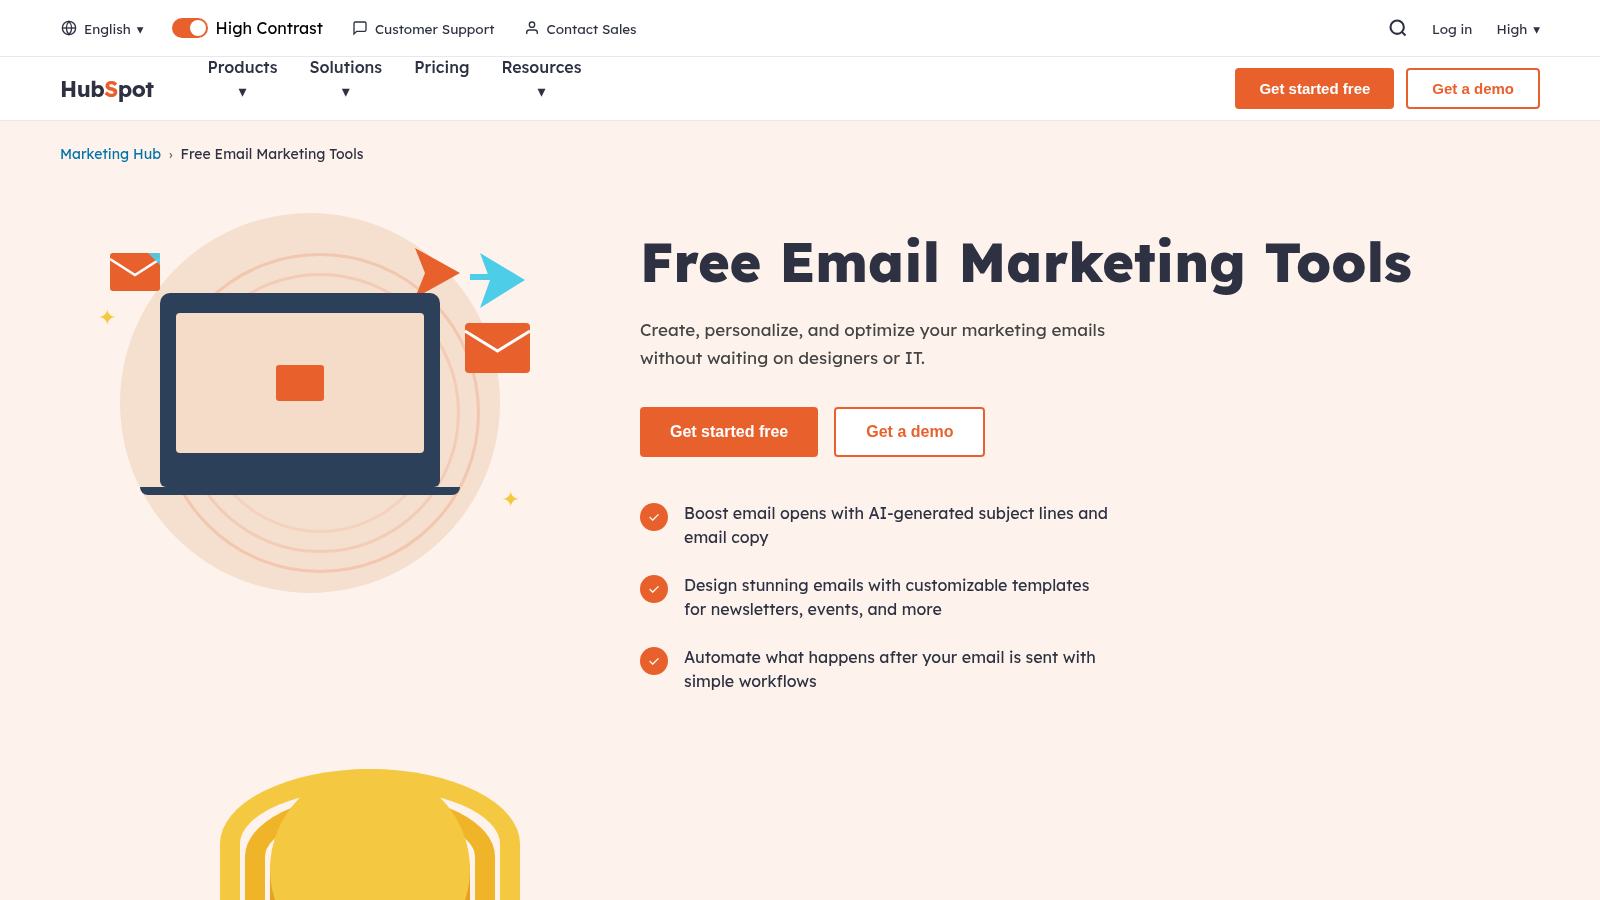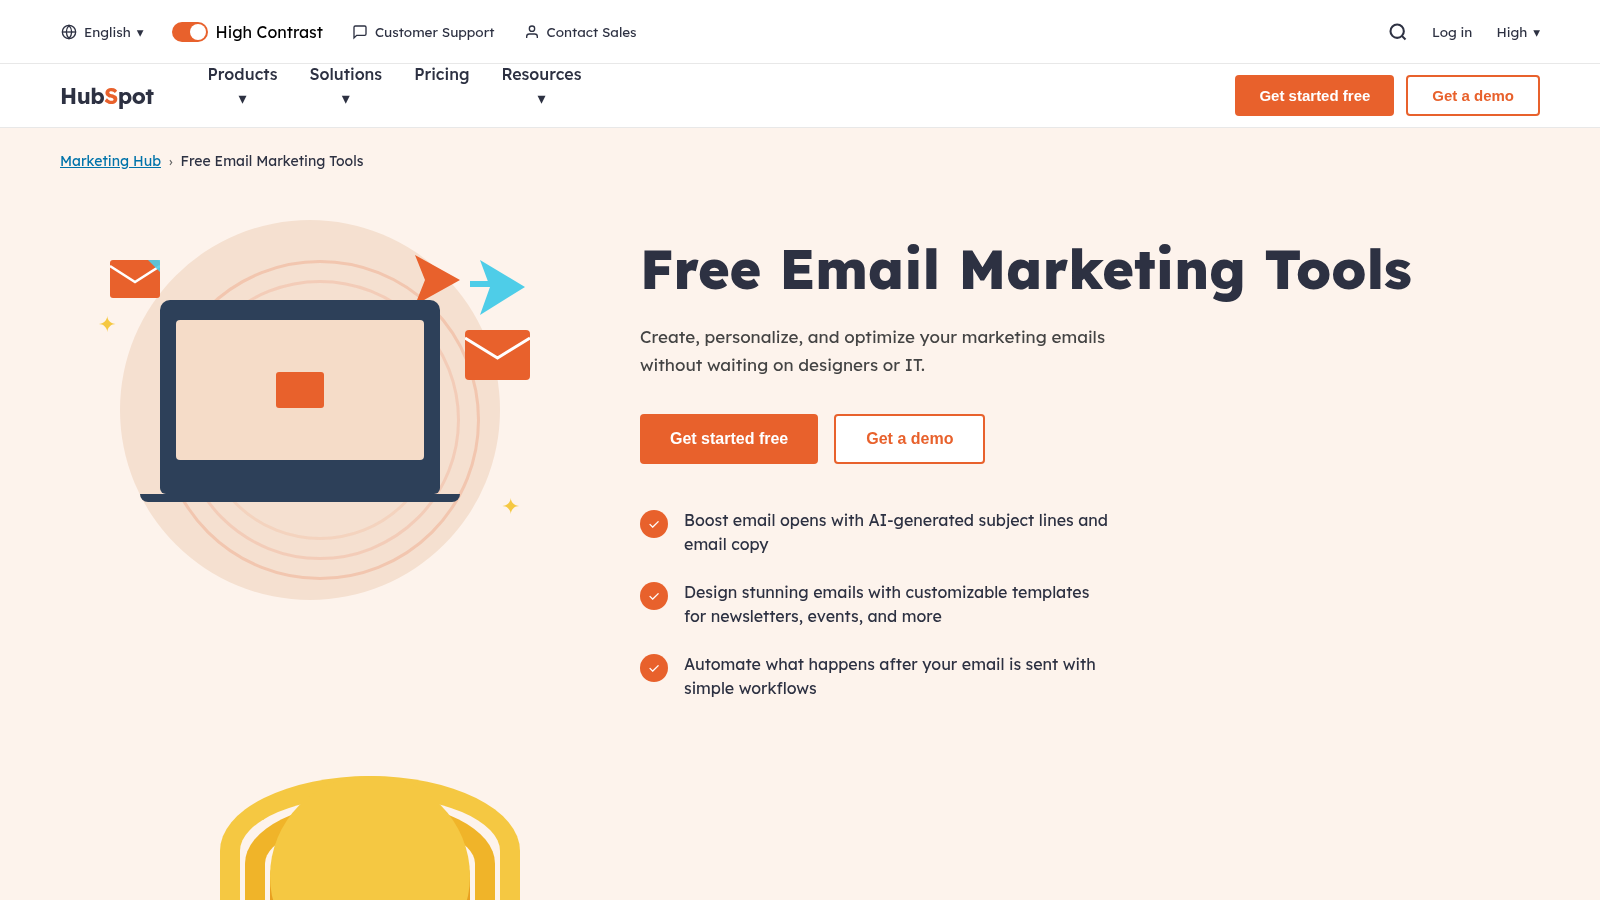--- a/index.html
+++ b/index.html
@@ -6,21 +6,21 @@
     body { font-family: 'Lexend', 'Inter', Arial, sans-serif; background: #fff; width: 1600px; min-height: 900px; overflow-x: hidden; }
 
     
     .utility-bar {
       background: #fff;
       border-bottom: 1px solid #e8e8e8;
       display: flex;
       align-items: center;
       justify-content: space-between;
       padding: 0 60px;
-      height: 64px;
+      height: 57px;
     }
     .utility-bar-left {
       display: flex;
       align-items: center;
       gap: 28px;
     }
     .utility-item {
       display: flex;
       align-items: center;
       gap: 6px;
@@ -155,21 +155,20 @@
     
     .breadcrumb {
       display: flex;
       align-items: center;
       gap: 8px;
       padding: 24px 60px 0;
       font-size: 14px;
     }
     .breadcrumb-link {
       color: #0073aa;
-      text-decoration: underline;
       cursor: pointer;
     }
     .breadcrumb-sep {
       color: #666;
       font-size: 13px;
     }
     .breadcrumb-current {
       color: #2d3142;
     }
 

